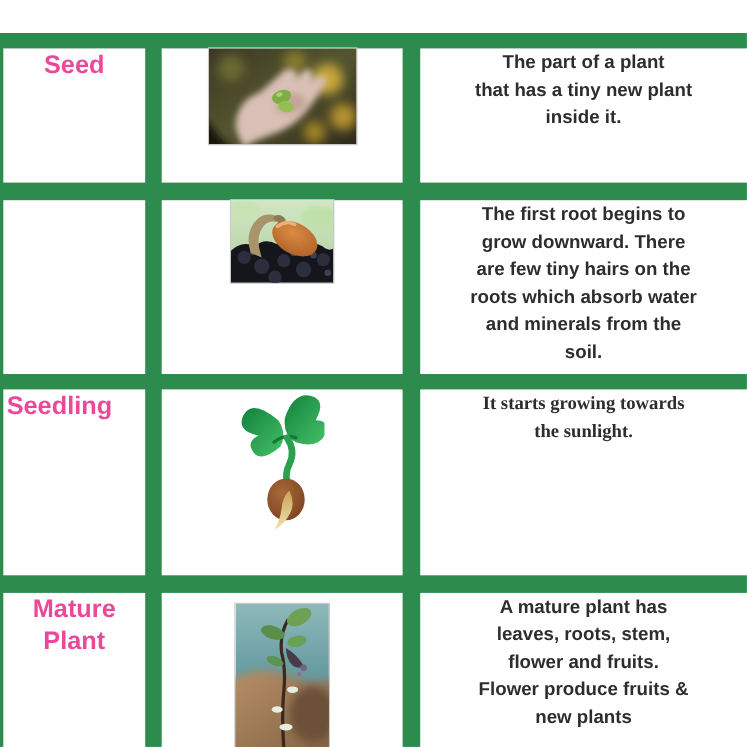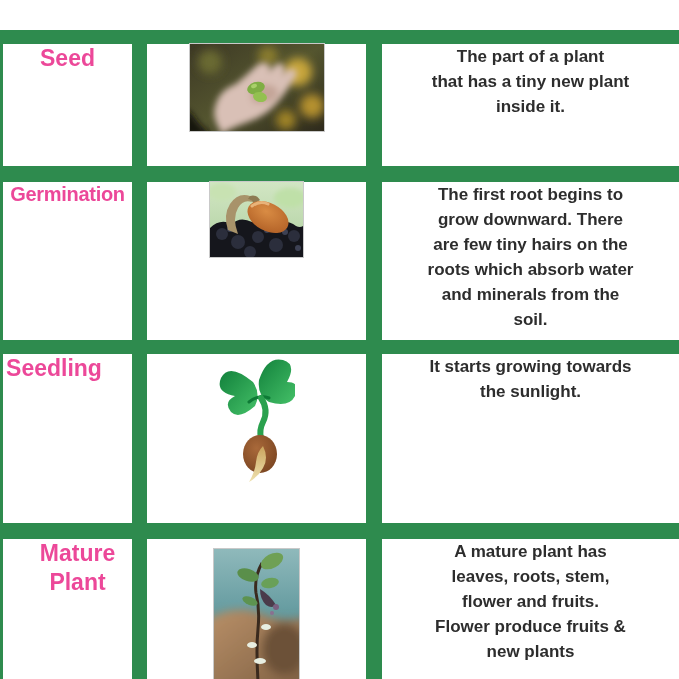--- a/index.html
+++ b/index.html
@@ -72,23 +72,20 @@
       <ellipse cx="70" cy="53" rx="7" ry="5" fill="#93c050" transform="rotate(12 70 53)"></ellipse>
       <ellipse cx="64" cy="42" rx="3" ry="2" fill="#a9d06a" transform="rotate(-18 64 42)"></ellipse>
     </svg>
   </div>
   <div class="cell" style="left:382px;top:44px;width:297px;height:122px;">
     <div class="desc">The part of a plant
 that has a tiny new plant
 inside it.</div>
   </div>
 
-  <div class="cell up20" style="left:3px;top:182px;width:129px;height:158px;">
-    <div class="label label-tight">Germination</div>
-  </div>
   <div class="cell up20" style="left:147px;top:182px;width:219px;height:158px;">
     <svg class="photo-frame" width="93" height="75" viewBox="0 0 93 75">
       <defs>
         <linearGradient id="bk2" x1="0" y1="0" x2="0" y2="1">
           <stop offset="0" stop-color="#d2e6c4"></stop>
             <stop offset="1" stop-color="#aecf9e"></stop>
         </linearGradient>
         <radialGradient id="seed2" cx="0.4" cy="0.35" r="0.9">
           <stop offset="0" stop-color="#d98c44"></stop>
             <stop offset="1" stop-color="#a8561f"></stop>
@@ -154,26 +151,26 @@
       <g>
         <path d="M 34 28 Q 10 8 2 24 Q -4 38 16 42 Q 4 48 12 58 Q 20 66 36 52 Q 42 40 34 28 Z" fill="url(#leaf3)"></path>
         <path d="M 40 26 Q 48 2 64 6 Q 78 10 68 28 Q 82 28 76 42 Q 70 54 50 48 Q 38 42 40 26 Z" fill="url(#leaf3)"></path>
         <path d="M 30 48 Q 40 40 50 44" stroke="#0e7a36" stroke-width="3" fill="none" stroke-linecap="round"></path>
       </g>
       <path d="M 42 44 Q 50 56 44 68 Q 40 76 42 84" stroke="#2aa14e" stroke-width="6" fill="none" stroke-linecap="round"></path>
       <ellipse cx="41" cy="100" rx="17" ry="19" fill="url(#seed3)"></ellipse>
       <path d="M 44 92 Q 50 104 44 114 Q 40 122 30 128 Q 36 118 37 108 Q 38 98 44 92 Z" fill="url(#tail3)"></path>
     </svg>
   </div>
-  <div class="cell up25" style="left:382px;top:354px;width:297px;height:169px;">
+  <div class="cell up25" style="left:382px;top:354px;width:297px;height:169px;font-family:Liberation Serif, serif;">
     <div class="desc">It starts growing towards
 the sunlight.</div>
   </div>
 
-  <div class="cell" style="left:13px;top:539px;width:129px;height:140px;">
+  <div class="cell" style="left:3px;top:539px;width:129px;height:140px;">
     <div class="label">Mature
 Plant</div>
   </div>
   <div class="cell" style="left:147px;top:539px;width:219px;height:140px;align-items:flex-start;">
     <svg class="photo-frame" width="85" height="132" viewBox="0 0 85 132" style="margin-top:10px;">
       <defs>
         <linearGradient id="sky4" x1="0" y1="0" x2="0" y2="1">
           <stop offset="0" stop-color="#8fb9bb"></stop>
             <stop offset="0.55" stop-color="#5f979c"></stop>
             <stop offset="1" stop-color="#4e858d"></stop>

